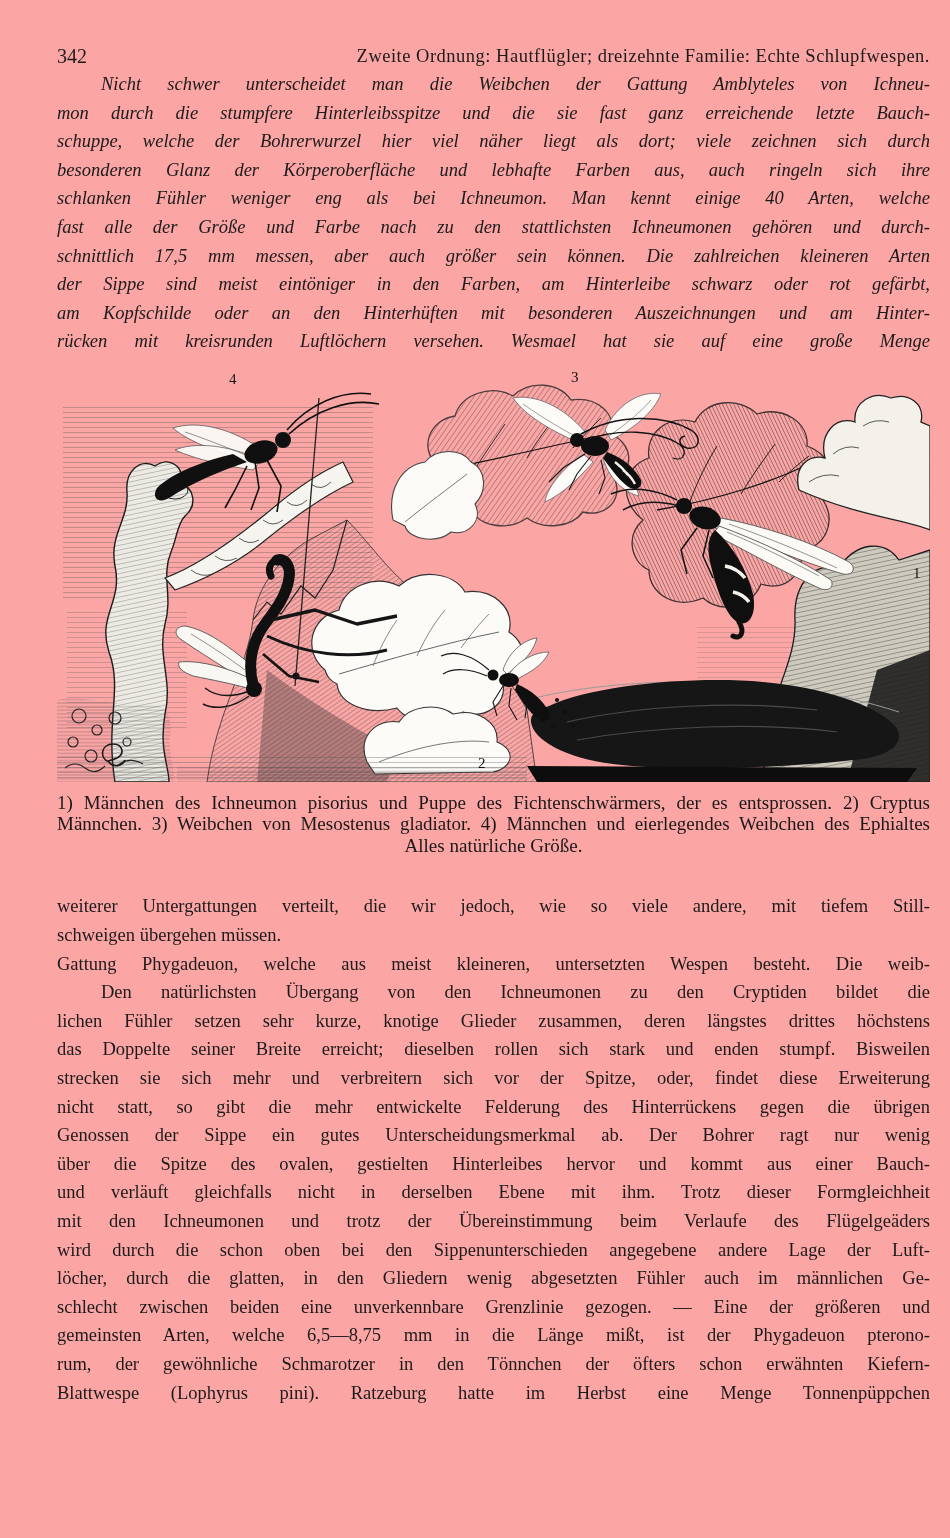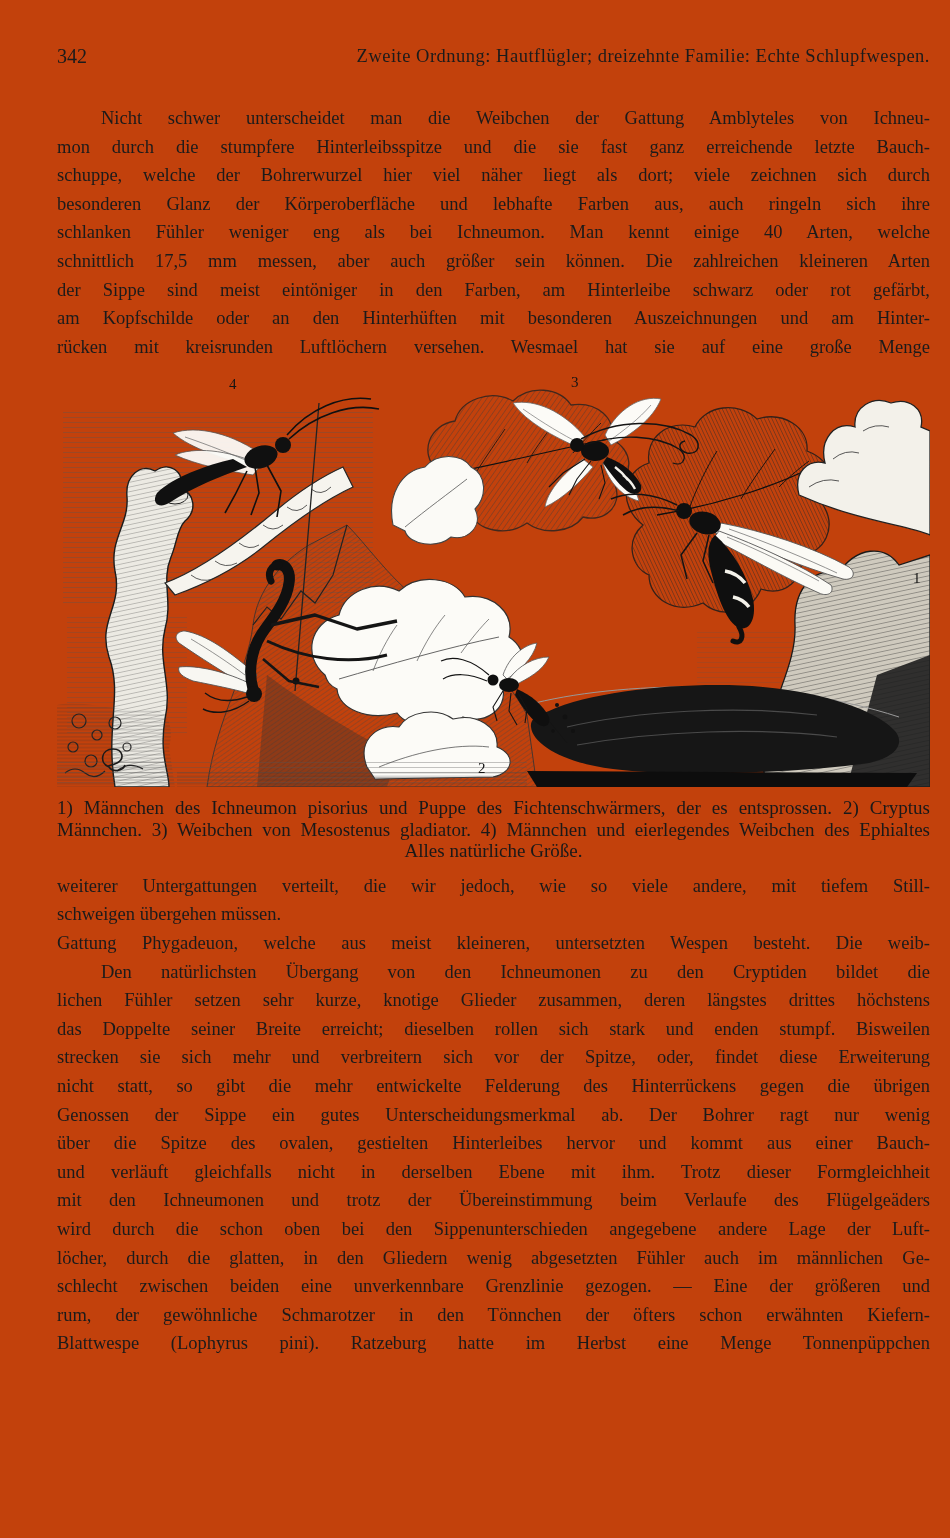--- a/index.html
+++ b/index.html
@@ -1,31 +1,31 @@
 <!DOCTYPE html>
 <html><head>
 <meta charset="utf-8">
 <style>
   html,body{margin:0;padding:0;background:#ffffff;}
   .page{
     position:relative;
     width:950px;height:1538px;
-    background:#c2410c;
+    background:#fca5a5;
     color:#1b1b1b;
     font-family:"Liberation Serif", serif;
     box-sizing:border-box;
     padding:44px 20px 0 57px;
     overflow:hidden;
   }
   
   .runhead{position:relative;height:26px;font-size:18.5px;line-height:24px;}
   .pagenum{position:absolute;left:0;top:0;font-size:20px;}
   .runtitle{display:block;text-align:right;letter-spacing:0.5px;}
   
-  .textblock{margin-top:34px;}
+  .textblock{font-style:italic;}
   .tline{
     font-size:18.5px;
     line-height:28.6px;height:28.6px;overflow:hidden;
     text-align:justify;text-align-last:justify;
     white-space:normal;
   }
   .tline.end{text-align-last:left;}
   .tline.indent{padding-left:44px;}
   
   .fig{margin:14px 0 0 0;}
@@ -39,38 +39,39 @@
   .figlabel.n3{left:514px;top:0px;}
   .figlabel.n1{left:856px;top:196px;}
   .figlabel.n2{left:421px;top:386px;}
   .figcaption{margin-top:10px;}
   .capline{
     font-size:19px;line-height:21.5px;height:21.5px;overflow:hidden;
     text-align:justify;text-align-last:justify;color:#191919;
   }
   .capline.center{text-align:right;text-align-last:center;}
   
-  .lower{margin-top:10px;}
+  .lower{margin-top:36px;}
 </style>
 </head>
 <body>
 
 <div class="page">
 
   <div class="runhead">
     <span class="pagenum">342</span>
     <span class="runtitle">Zweite Ordnung: Hautflügler; dreizehnte Familie: Echte Schlupfwespen.</span>
   </div>
 
   <div class="textblock" id="para-top">
       <div class="tline indent">Nicht schwer unterscheidet man die Weibchen der Gattung Amblyteles von Ichneu-</div>
       <div class="tline">mon durch die stumpfere Hinterleibsspitze und die sie fast ganz erreichende letzte Bauch-</div>
       <div class="tline">schuppe, welche der Bohrerwurzel hier viel näher liegt als dort; viele zeichnen sich durch</div>
       <div class="tline">besonderen Glanz der Körperoberfläche und lebhafte Farben aus, auch ringeln sich ihre</div>
       <div class="tline">schlanken Fühler weniger eng als bei Ichneumon.  Man kennt einige 40 Arten, welche</div>
+      <div class="tline">fast alle der Größe und Farbe nach zu den stattlichsten Ichneumonen gehören und durch-</div>
       <div class="tline">schnittlich 17,5 mm messen, aber auch größer sein können.  Die zahlreichen kleineren Arten</div>
       <div class="tline">der Sippe sind meist eintöniger in den Farben, am Hinterleibe schwarz oder rot gefärbt,</div>
       <div class="tline">am Kopfschilde oder an den Hinterhüften mit besonderen Auszeichnungen und am Hinter-</div>
       <div class="tline">rücken mit kreisrunden Luftlöchern versehen.  Wesmael hat sie auf eine große Menge</div>
     </div>
 
   <figure class="fig" style="margin:14px 0 0 0;">
     <div class="figcanvas">
       <svg viewBox="0 0 873 412" aria-hidden="true">
         <defs>
@@ -244,17 +245,18 @@
       <div class="tline">das Doppelte seiner Breite erreicht; dieselben rollen sich stark und enden stumpf.  Bisweilen</div>
       <div class="tline">strecken sie sich mehr und verbreitern sich vor der Spitze, oder, findet diese Erweiterung</div>
       <div class="tline">nicht statt, so gibt die mehr entwickelte Felderung des Hinterrückens gegen die übrigen</div>
       <div class="tline">Genossen der Sippe ein gutes Unterscheidungsmerkmal ab.  Der Bohrer ragt nur wenig</div>
       <div class="tline">über die Spitze des ovalen, gestielten Hinterleibes hervor und kommt aus einer Bauch-</div>
       <div class="tline">und verläuft gleichfalls nicht in derselben Ebene mit ihm.  Trotz dieser Formgleichheit</div>
       <div class="tline">mit den Ichneumonen und trotz der Übereinstimmung beim Verlaufe des Flügelgeäders</div>
       <div class="tline">wird durch die schon oben bei den Sippenunterschieden angegebene andere Lage der Luft-</div>
       <div class="tline">löcher, durch die glatten, in den Gliedern wenig abgesetzten Fühler auch im männlichen Ge-</div>
       <div class="tline">schlecht zwischen beiden eine unverkennbare Grenzlinie gezogen. — Eine der größeren und</div>
+      <div class="tline">gemeinsten Arten, welche 6,5—8,75 mm in die Länge mißt, ist der Phygadeuon pterono-</div>
       <div class="tline">rum, der gewöhnliche Schmarotzer in den Tönnchen der öfters schon erwähnten Kiefern-</div>
       <div class="tline">Blattwespe (Lophyrus pini).  Ratzeburg hatte im Herbst eine Menge Tonnenpüppchen</div>
     </div>
 
 </div>
 
 </body></html>

